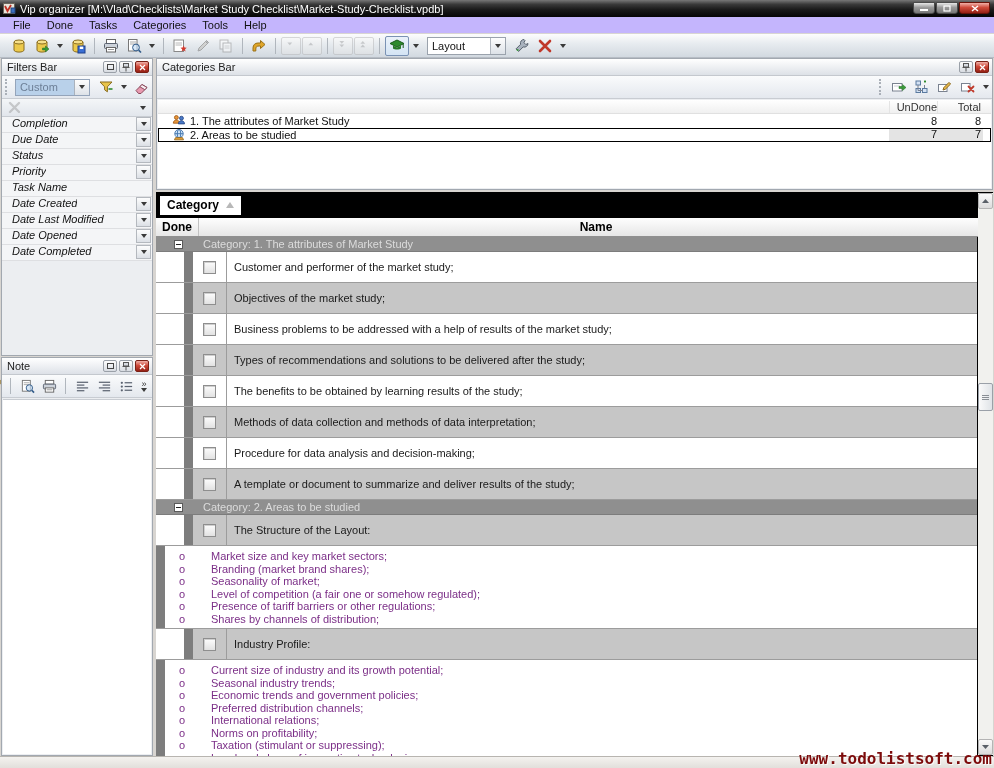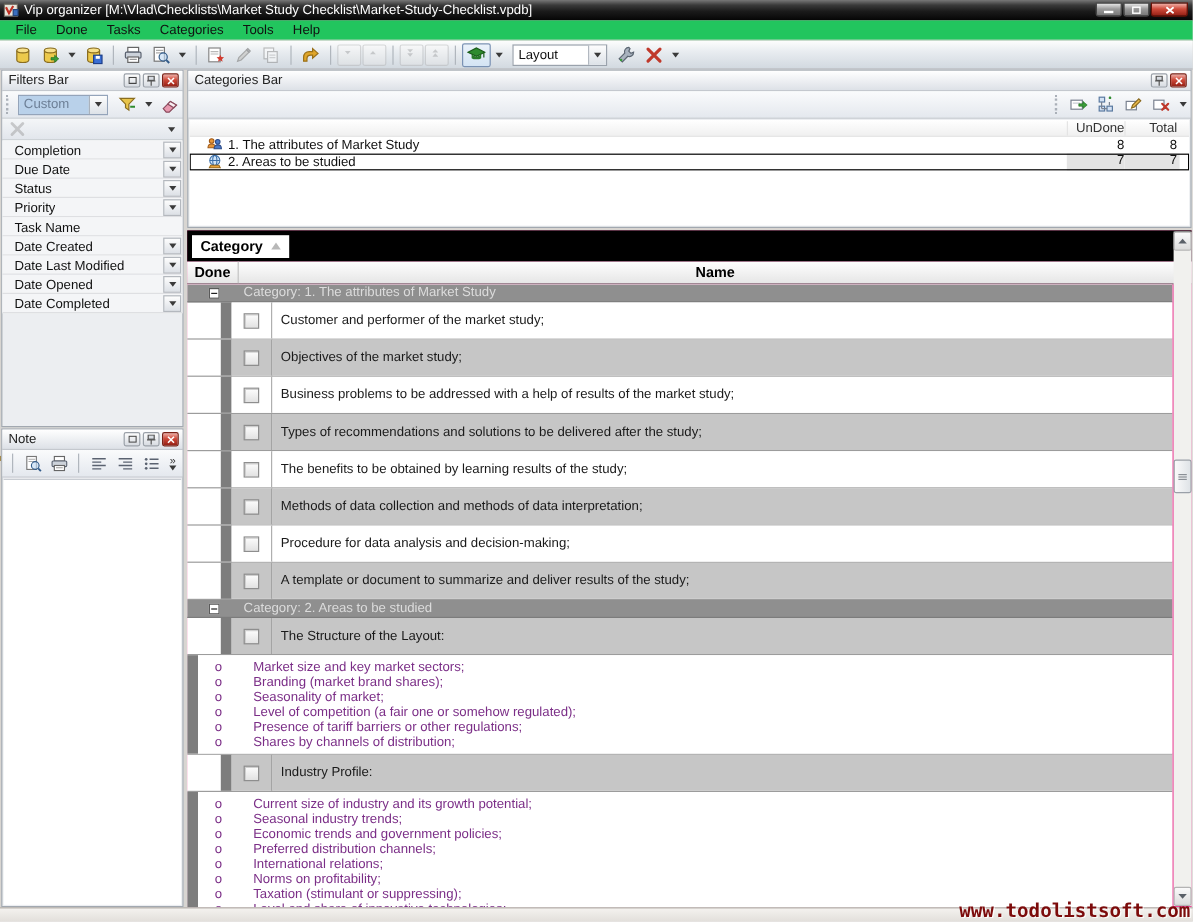--- a/index.html
+++ b/index.html
@@ -9,21 +9,21 @@
   
   .titlebar { position:absolute; top:0; left:0; right:0; height:17px;
     background:linear-gradient(#777 0%, #3a3a3a 25%, #1b1b1b 55%, #050505 100%);
     color:#fff; display:flex; align-items:center; padding-left:3px; }
   .title-text { margin-left:4px; font-size:11px; white-space:nowrap; }
   .win-btns { position:absolute; right:4px; top:2px; display:flex; gap:1px; }
   .win-btn { width:22px; height:12px; border:1px solid #4a4a4a; border-radius:0 0 3px 3px;
     background:linear-gradient(#e8e8e8,#9a9a9a 45%,#777); display:flex; align-items:center; justify-content:center; }
   .win-btn.close { width:31px; background:linear-gradient(#f0b0a8,#cf4a3a 45%,#952015); border-color:#6a1208; }
 
-  .menubar { position:absolute; top:17px; left:0; right:0; height:17px; background:#22c55e;
+  .menubar { position:absolute; top:17px; left:0; right:0; height:17px; background:#c4b5fd;
     border-bottom:1px solid #d8d5d2; display:flex; align-items:center; padding-left:5px; }
   .menu-item { padding:1px 8px 2px 8px; color:#111; }
 
   .toolbar-main { position:absolute; top:34px; left:0; right:0; height:24px;
     background:linear-gradient(#fdfdfd,#e8ecf0 40%,#d2d9e0);
     border-bottom:1px solid #b6bcc4; display:flex; align-items:center; padding-left:8px; gap:1px; }
   .tbtn { width:22px; height:20px; display:flex; align-items:center; justify-content:center; }
   .tbtn.boxed { border:1px solid #b2b8c0; border-radius:2px; background:linear-gradient(#fafafa,#e2e6ea); width:20px; height:18px; }
   .tbtn.pressed { border:1px solid #7a92b4; border-radius:2px; background:linear-gradient(#eaf2fa,#d4e4f4); width:24px; height:20px; }
   .tsep { width:1px; height:16px; background:#b0b6bd; margin:0 4px; }
@@ -48,22 +48,22 @@
 
   
   #filters-panel { left:1px; top:58px; width:152px; height:298px; }
   .f-toolbar2 { height:18px; display:flex; align-items:center; padding:0 3px;
     background:linear-gradient(#f4f6f8,#e2e6ec); border-bottom:1px solid #c8ccd2; }
   .f-toolbar2 .dd-arrow { margin-left:auto; }
   .custom-combo { display:flex; height:17px; border:1px solid #94a4ba; width:78px; }
   .custom-combo .cval { flex:1; background:#b9d1ea; color:#6d7f96; padding:1px 4px; }
   .custom-combo .cbtn { width:15px; background:linear-gradient(#fdfdfd,#dde2e8); border-left:1px solid #aab2bc; display:flex; align-items:center; justify-content:center; }
   .filter-rows { background:#f2f3f5; }
-  .filter-row { height:16px; display:flex; align-items:flex-end; padding-left:10px;
-    border-bottom:1px solid #dedfe2; background:#f4f5f7; color:#111; }
+  .filter-row { height:16px; display:flex; align-items:flex-start; padding-left:10px;
+    border-bottom:1px solid #dedfe2; background:#f4f5f7; color:#111;font-style:italic; }
   .f-dd { margin-left:auto; margin-right:1px; width:15px; height:14px; border:1px solid #b4b8be;
     background:linear-gradient(#fdfdfd,#dce0e6); display:flex; align-items:center; justify-content:center; }
 
   
   #note-panel { left:1px; top:357px; width:152px; height:399px; }
   .note-content { position:absolute; top:41px; left:1px; right:1px; bottom:1px; background:#fff; border-top:1px solid #c8ccd2; }
   .note-ovf { margin-left:auto; display:flex; flex-direction:column; align-items:center; line-height:8px; font-size:9px; color:#333; padding-right:2px; }
 
   
   #categories-panel { left:156px; top:58px; width:837px; height:132px; }
@@ -73,21 +73,21 @@
   .cat-colhdr .cu { width:48px; text-align:right; border-left:1px solid #e4e4e4; }
   .cat-colhdr .ct { width:46px; text-align:right; border-left:1px solid #e4e4e4; padding-right:2px; }
   .cat-row { height:14px; display:flex; align-items:center; padding-left:14px; padding-right:8px; color:#111; position:relative; }
   .cat-row .lbl { margin-left:4px; white-space:nowrap; }
   .cat-row .cu { margin-left:auto; width:48px; text-align:right; }
   .cat-row .ct { width:46px; text-align:right; padding-right:2px; }
   .cat-row.selected { outline:1px solid #000; outline-offset:-1px; }
   .cat-row.selected .cu, .cat-row.selected .ct { background:#e4e4e4; height:100%; line-height:13px; }
 
   
-  #grid { position:absolute; left:156px; top:192px; width:837px; height:564px; background:#ec4899; }
+  #grid { position:absolute; left:156px; top:192px; width:837px; height:564px; background:#000000; }
   .groupband { height:26px; background:#000; display:flex; align-items:center; padding-left:4px; }
   .group-chip { background:#fff; padding:2px 7px 3px 7px; font-weight:bold; font-size:12px; color:#000;
     display:flex; align-items:center; gap:7px; }
   .sort-tri { width:0; height:0; border-left:4px solid transparent; border-right:4px solid transparent; border-bottom:6px solid #b8b8b8; }
   .gridhdr { height:19px; background:linear-gradient(#fefefe,#e6e6e6); border-bottom:1px solid #909090;
     display:flex; font-weight:bold; font-size:12px; color:#000; }
   .hd-done { width:43px; text-align:center; line-height:18px; border-right:1px solid #c2c2c2; }
   .hd-name { flex:1; text-align:center; line-height:18px; }
   .grid-rows { position:absolute; left:0; right:16px; top:45px; bottom:0; overflow:hidden; background:#fff; }
   .group-row { height:15px; background:#8f8f8f; color:#dcdcdc; display:flex; align-items:center;

